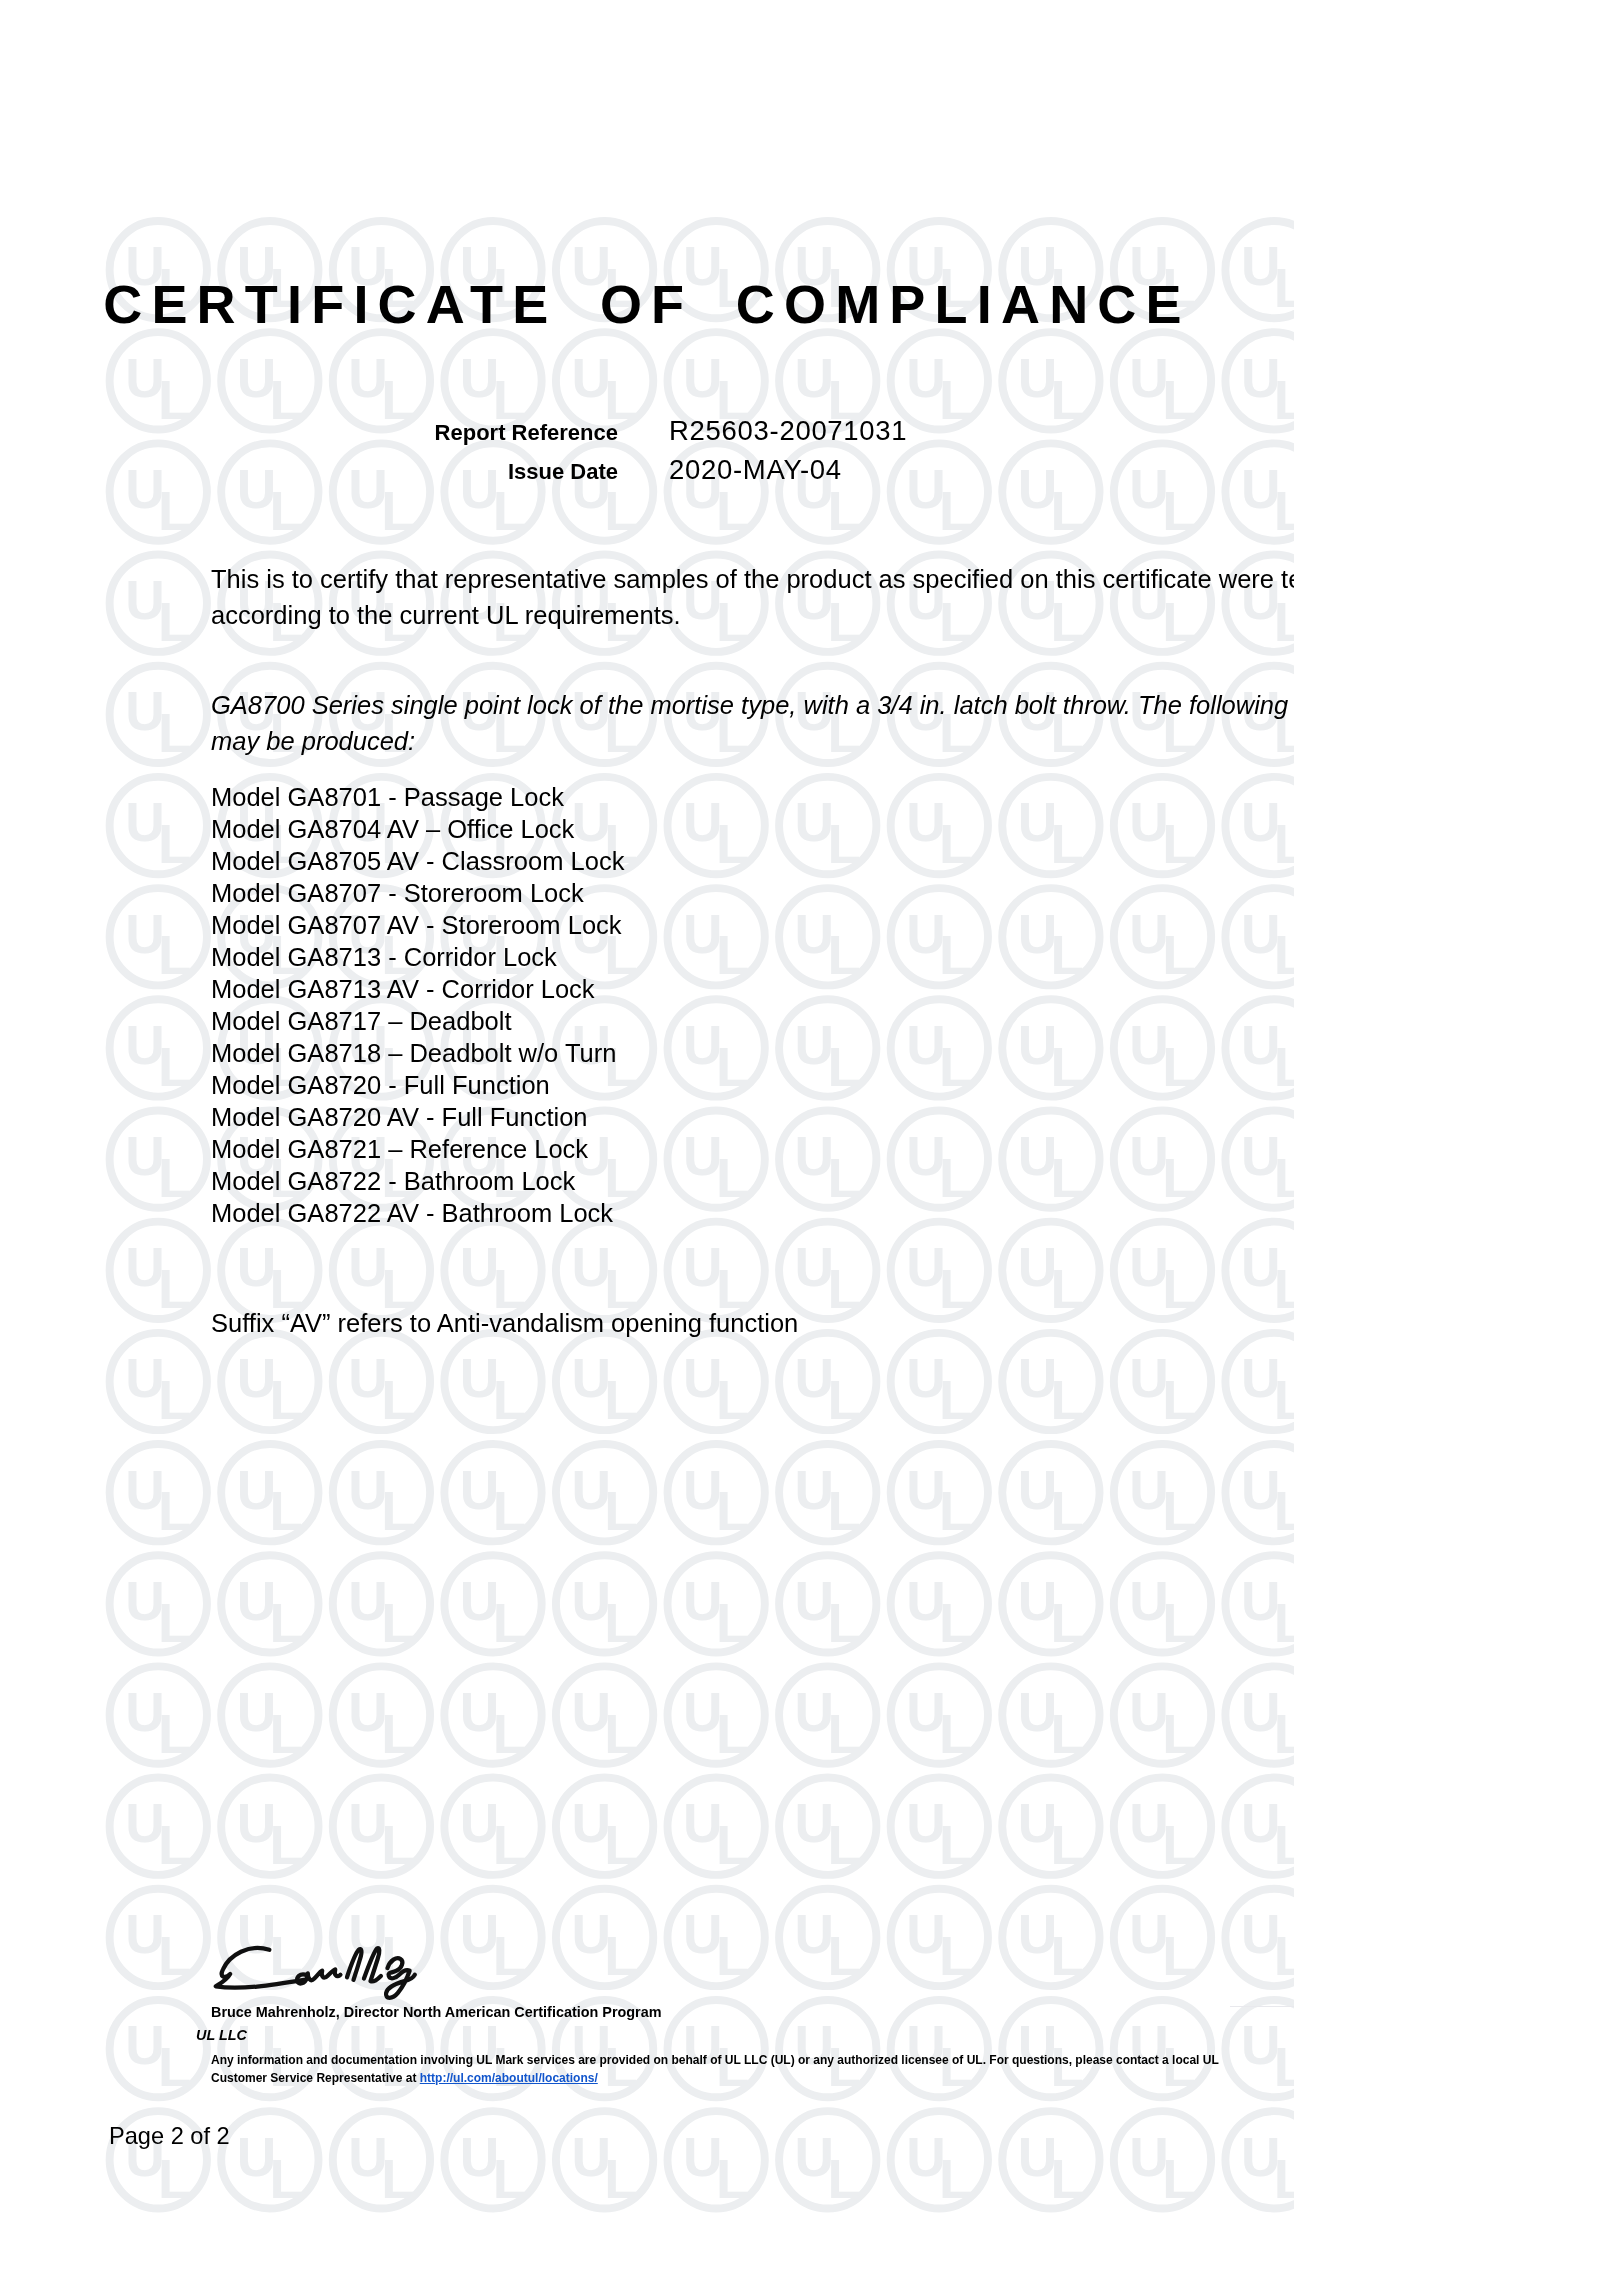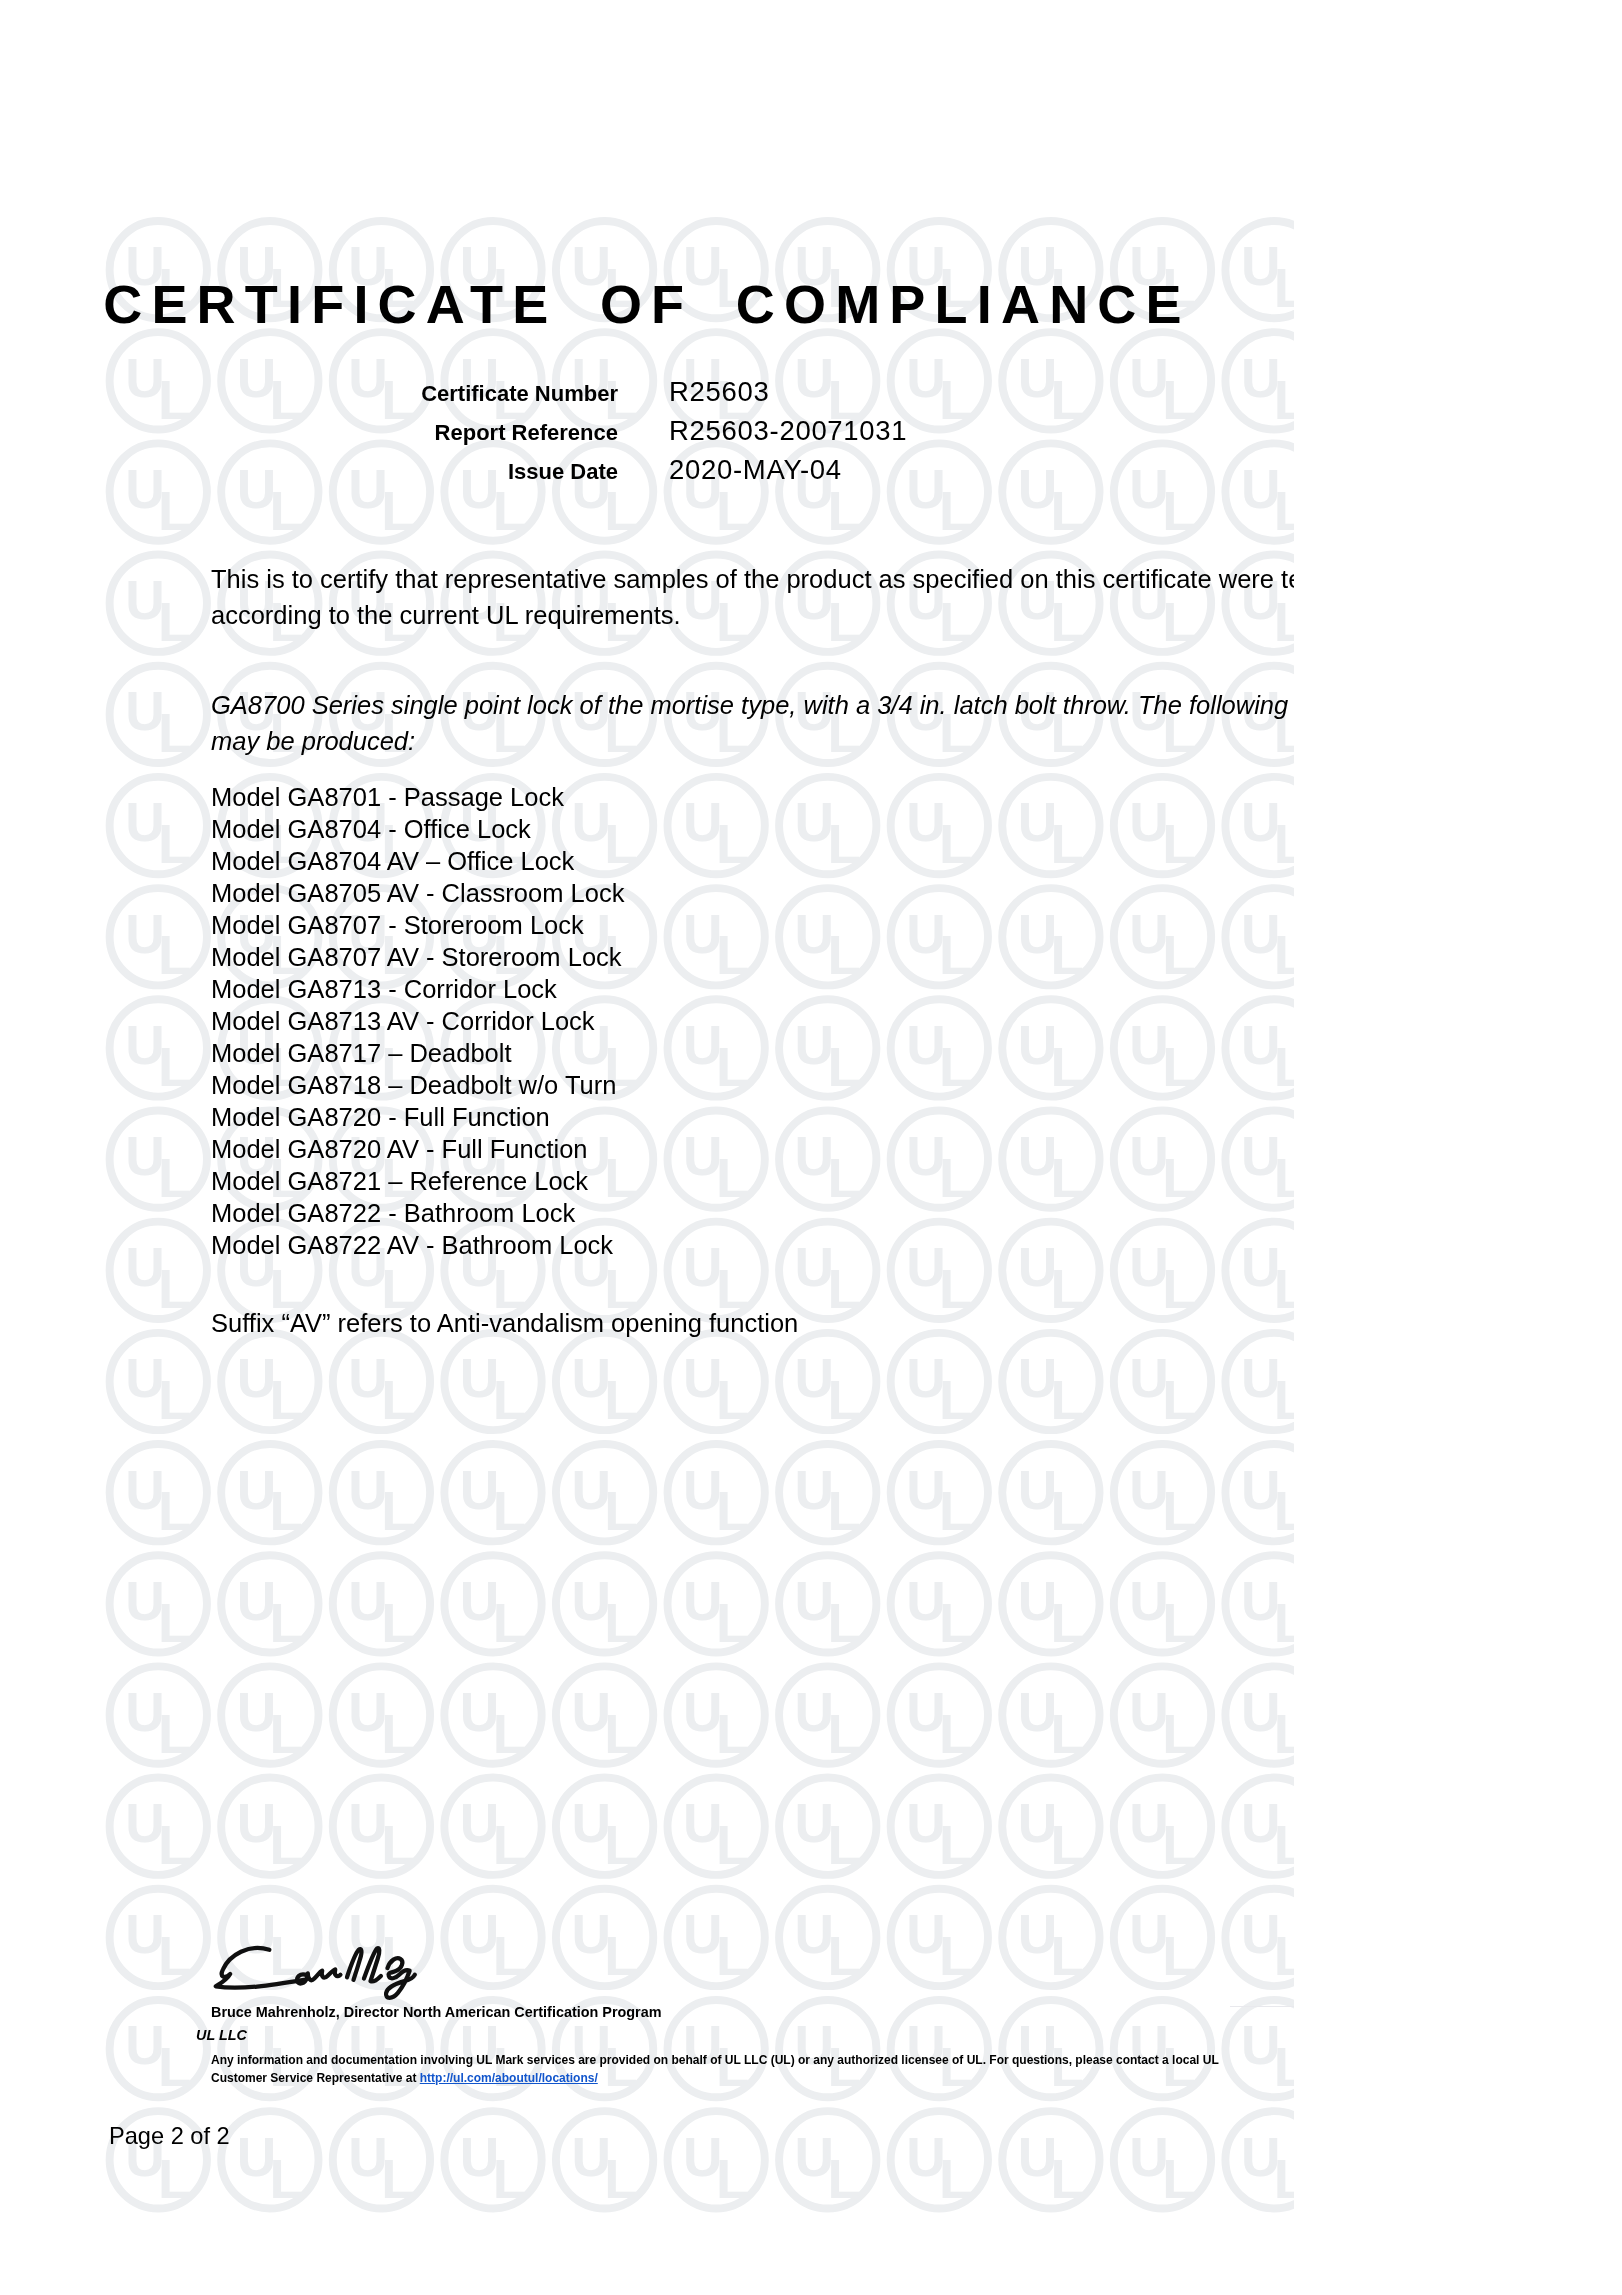--- a/index.html
+++ b/index.html
@@ -395,40 +395,35 @@
       <use href="#ulsym" x="1513.8" y="3142" width="186" height="186"></use>
       <use href="#ulsym" x="1684.3999999999999" y="3142" width="186" height="186"></use>
       <use href="#ulsym" x="1855" y="3142" width="186" height="186"></use>
       <use href="#ulsym" x="2025.6" y="3142" width="186" height="186"></use>
       <use href="#ulsym" x="2196.2" y="3142" width="186" height="186"></use>
       <use href="#ulsym" x="2366.7999999999997" y="3142" width="186" height="186"></use>
     </svg>
 
   <div class="doc-title">CERTIFICATE OF COMPLIANCE</div>
 
-  <div class="meta-row r0">
-    <div class="label">Certificate Number</div>
-    <div class="value">R25603</div>
-  </div>
   <div class="meta-row r1">
     <div class="label">Report Reference</div>
     <div class="value">R25603-20071031</div>
   </div>
   <div class="meta-row r2">
     <div class="label">Issue Date</div>
     <div class="value">2020-MAY-04</div>
   </div>
 
   <div class="para certify">This is to certify that representative samples of the product as specified on this certificate were tested according to the current UL requirements.</div>
 
   <div class="para product">GA8700 Series single point lock of the mortise type, with a 3/4 in. latch bolt throw. The following models may be produced:</div>
 
   <div class="model-list">
     <div class="model-line">Model GA8701 - Passage Lock</div>
-    <div class="model-line">Model GA8704 - Office Lock</div>
     <div class="model-line">Model GA8704 AV – Office Lock</div>
     <div class="model-line">Model GA8705 AV - Classroom Lock</div>
     <div class="model-line">Model GA8707 - Storeroom Lock</div>
     <div class="model-line">Model GA8707 AV - Storeroom Lock</div>
     <div class="model-line">Model GA8713 - Corridor Lock</div>
     <div class="model-line">Model GA8713 AV - Corridor Lock</div>
     <div class="model-line">Model GA8717 – Deadbolt</div>
     <div class="model-line">Model GA8718 – Deadbolt w/o Turn</div>
     <div class="model-line">Model GA8720 - Full Function</div>
     <div class="model-line">Model GA8720 AV - Full Function</div>

